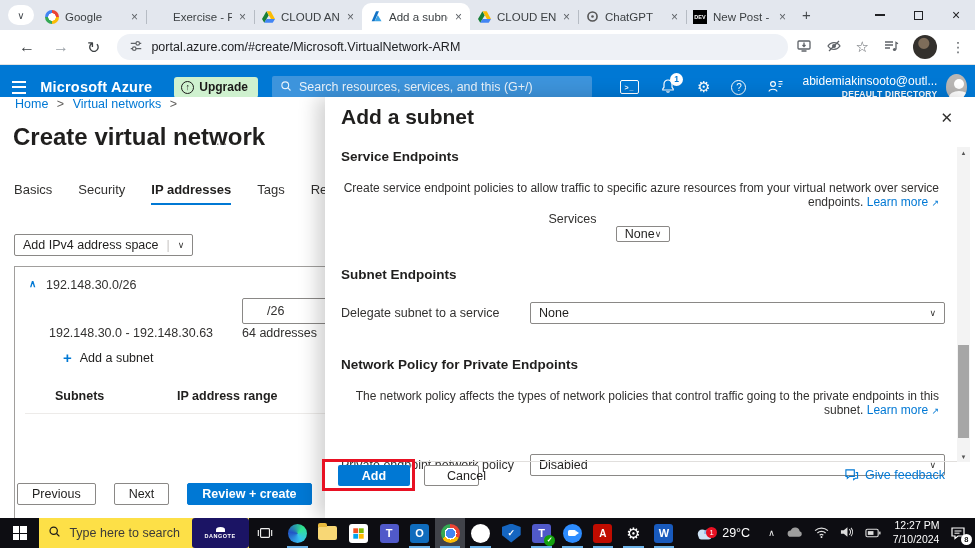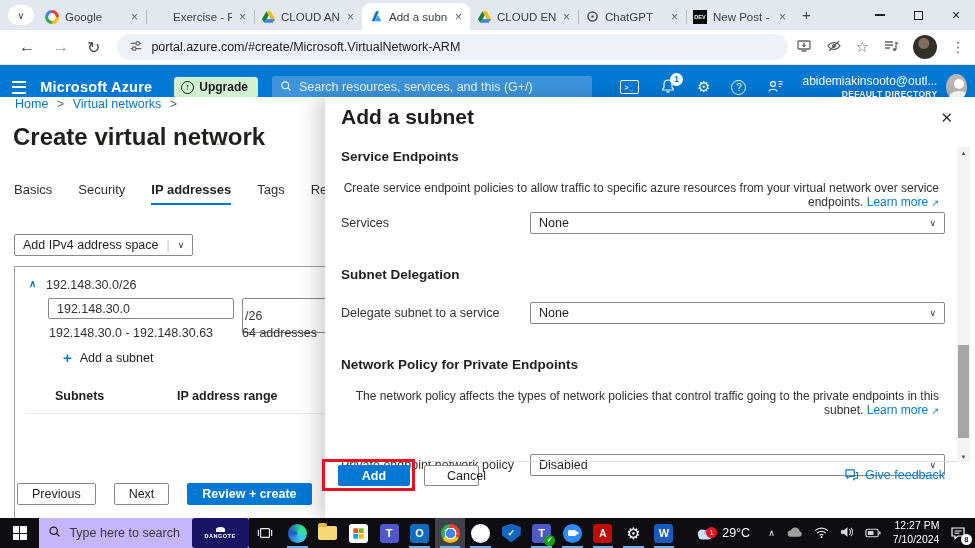--- a/index.html
+++ b/index.html
@@ -72,21 +72,21 @@
   .ptab { padding-bottom:6px; color:#323130; }
   .ptab.active { font-weight:bold; color:#201f1e; border-bottom:2px solid #0078d4; }
   .addipv4 { position:absolute; top:137px; left:14px; height:22px; border:1px solid #8a8886; border-radius:2px; display:flex; align-items:center; font-size:12.5px; padding:0 8px; gap:8px; background:#fff; color:#201f1e; }
   .addipv4 .pipe { color:#c8c6c4; }
   .addipv4 .chev { font-size:9px; color:#323130; }
 
   .addrbox { position:absolute; top:169px; left:14px; width:930px; height:300px; border:1px solid #a19f9d; background:#fff; }
   .addrbox .caret { position:absolute; top:11px; left:14px; color:#0078d4; font-size:10px; font-weight:bold; }
   .addrbox .cidr { position:absolute; top:11px; left:31px; font-size:12.5px; }
   .ipinput { position:absolute; top:31px; left:33px; width:186px; height:21px; border:1px solid #8a8886; border-radius:2px; font-size:12.5px; display:flex; align-items:center; padding:0 8px; background:#fff; }
-  .prefixinput { position:absolute; top:31px; left:227px; width:120px; height:35px; border:1px solid #8a8886; border-radius:2px; font-size:12.5px; display:flex; align-items:center; padding:0 2px; background:#fff; }
+  .prefixinput { position:absolute; top:31px; left:227px; width:120px; height:26px; border:1px solid #8a8886; border-radius:2px; font-size:12.5px; display:flex; align-items:center; padding:0 24px; background:#fff; }
   .rangeline { position:absolute; top:59px; left:34px; font-size:12.5px; color:#323130; }
   .countline { position:absolute; top:59px; left:227px; font-size:12.5px; color:#323130; }
   .addsubnet { position:absolute; top:82px; left:48px; display:flex; align-items:center; gap:8px; font-size:12.5px; color:#201f1e; }
   .addsubnet .plus { color:#0078d4; font-size:15px; font-weight:bold; }
   .tblhead { position:absolute; top:122px; left:40px; display:flex; font-size:12.5px; font-weight:bold; color:#201f1e; }
   .tblhead .col1 { width:122px; }
   .tblrule { position:absolute; top:146px; left:10px; right:10px; border-bottom:1px solid #edebe9; }
 
   .wizbtns { position:absolute; top:386px; left:17px; display:flex; gap:18px; }
   .wizbtn { height:22px; border:1px solid #8a8886; border-radius:2px; background:#fff; font-size:12.5px; color:#201f1e; display:flex; align-items:center; padding:0 14px; }
@@ -95,21 +95,21 @@
   
   .flyout { position:absolute; top:0; left:325px; right:0; bottom:0; background:#fff; box-shadow:-8px 0 18px rgba(0,0,0,.18); }
   .flyout-title { position:absolute; top:8px; left:16px; font-size:21px; font-weight:bold; color:#201f1e; }
   .flyout-close { position:absolute; top:12px; right:22px; font-size:15px; color:#323130; }
   .sect-head { font-size:13.5px; font-weight:bold; color:#201f1e; }
   .sect-desc { font-size:12px; color:#323130;text-align:right; }
   .link { color:#0078d4; }
   .extlink { font-size:9px; color:#0078d4; }
   .se-head { position:absolute; top:52px; left:16px; }
   .se-desc { position:absolute; top:84px; left:16px; right:36px; }
-  .row-services { top:115px; }
+  .row-services { top:115px;flex-direction:column; }
   .sd-head { position:absolute; top:170px; left:16px; }
   .row-delegate { top:205px; }
   .np-head { position:absolute; top:260px; left:16px; }
   .np-desc { position:absolute; top:292px; left:16px; right:36px; }
   .row-policy { top:328px;margin-top:29px; }
   .fieldrow { position:absolute; left:16px; right:30px; display:flex; align-items:center; }
   .fieldlabel { width:189px; font-size:12.5px; color:#323130; }
   .selectbox { flex:1; height:22px; border:1px solid #8a8886; border-radius:2px; display:flex; align-items:center; padding:0 8px; font-size:12.5px; color:#201f1e; justify-content:space-between; background:#fff; }
   .selectbox .chev { font-size:9px; color:#323130; }
   .panel-scroll { position:absolute; top:50px; right:5px; width:13px; height:315px; background:#f3f3f3; }
@@ -120,21 +120,21 @@
   .red-annot { position:absolute; left:-3px; top:9px; width:93px; height:32px; border:3px solid #e81123; }
   .btn-add { position:absolute; left:13px; top:15px; width:72px; height:21px; background:#0078d4; border-radius:2px; color:#fff; font-size:12.5px; font-weight:bold; display:flex; align-items:center; justify-content:center; }
   .btn-cancel { position:absolute; left:99px; top:15px; width:55px; height:21px; border:1px solid #8a8886; border-radius:2px; background:#fff; color:#201f1e; font-size:12.5px; display:flex; align-items:center; justify-content:center;padding-left:30px; }
   .feedback { position:absolute; right:0; top:18px; display:flex; align-items:center; gap:6px; color:#0078d4; font-size:12.5px; }
 
   
   .taskbar { position:absolute; bottom:0; left:0; right:0; height:30px; background:#0d0d12; display:flex; align-items:center; }
   .startbtn { width:40px; height:30px; display:flex; align-items:center; justify-content:center; }
   .winlogo { display:grid; grid-template-columns:6.5px 6.5px; grid-template-rows:6.5px 6.5px; gap:1px; }
   .winlogo i { background:#fff; }
-  .tbsearch { width:212px; height:30px; background:#c4b5fd; display:flex; align-items:center; padding:0 9px; position:relative; }
+  .tbsearch { width:212px; height:30px; background:#fde047; display:flex; align-items:center; padding:0 9px; position:relative; }
   .tbsearch .ph { font-size:12.5px; color:#3b3a39; margin-left:8px; }
   .dangote { position:absolute; right:0; top:0; bottom:0; width:57px; background:#1b1464; border-radius:3px; display:flex; flex-direction:column; align-items:center; justify-content:center; color:#fff; }
   .dangote .mark { width:9px; height:5px; background:#fff; border-radius:50% 50% 0 0; }
   .dangote .txt { font-size:5.5px; font-weight:bold; letter-spacing:.5px; margin-top:1px; }
   .taskview { width:34px; height:30px; display:flex; align-items:center; justify-content:center; }
   .tbicon { width:31px; height:30px; display:flex; align-items:center; justify-content:center; position:relative; }
   .tbicon.running::after { content:""; position:absolute; bottom:0; left:5px; right:5px; height:2px; background:#6cb2e8; }
   .tbicon.focused { background:#41434a; }
   .ic { width:19px; height:19px; display:flex; align-items:center; justify-content:center; font-weight:bold; color:#fff; }
   .ic-edge { border-radius:50%; background:conic-gradient(from 160deg, #35c1f1, #2254c5, #30e38c, #35c1f1); }
@@ -353,23 +353,20 @@
 
       <div class="addipv4">
         <span>Add IPv4 address space</span>
         <span class="pipe">|</span>
         <span class="chev">∨</span>
       </div>
 
       <div class="addrbox">
         <span class="caret">∧</span>
         <span class="cidr">192.148.30.0/26</span>
-        <div class="ipinput">
-            <span>192.148.30.0</span>
-          </div>
         <div class="prefixinput">
             <span>/26</span>
           </div>
         <div class="rangeline">192.148.30.0 - 192.148.30.63</div>
         <div class="countline">64 addresses</div>
         <div class="addsubnet">
           <span class="plus">+</span>
           <span>Add a subnet</span>
         </div>
         <div class="tblhead">
@@ -397,21 +394,21 @@
         <span class="extlink">↗</span>
       </div>
       <div class="fieldrow row-services">
         <span class="fieldlabel">Services</span>
         <div class="selectbox">
           <span>None</span>
           <span class="chev">∨</span>
         </div>
       </div>
 
-      <div class="sect-head sd-head">Subnet Delegation</div>
+      <div class="sect-head sd-head">Subnet Endpoints</div>
       <div class="fieldrow row-delegate">
         <span class="fieldlabel">Delegate subnet to a service</span>
         <div class="selectbox">
           <span>None</span>
           <span class="chev">∨</span>
         </div>
       </div>
 
       <div class="sect-head np-head">Network Policy for Private Endpoints</div>
       <div class="sect-desc np-desc">

